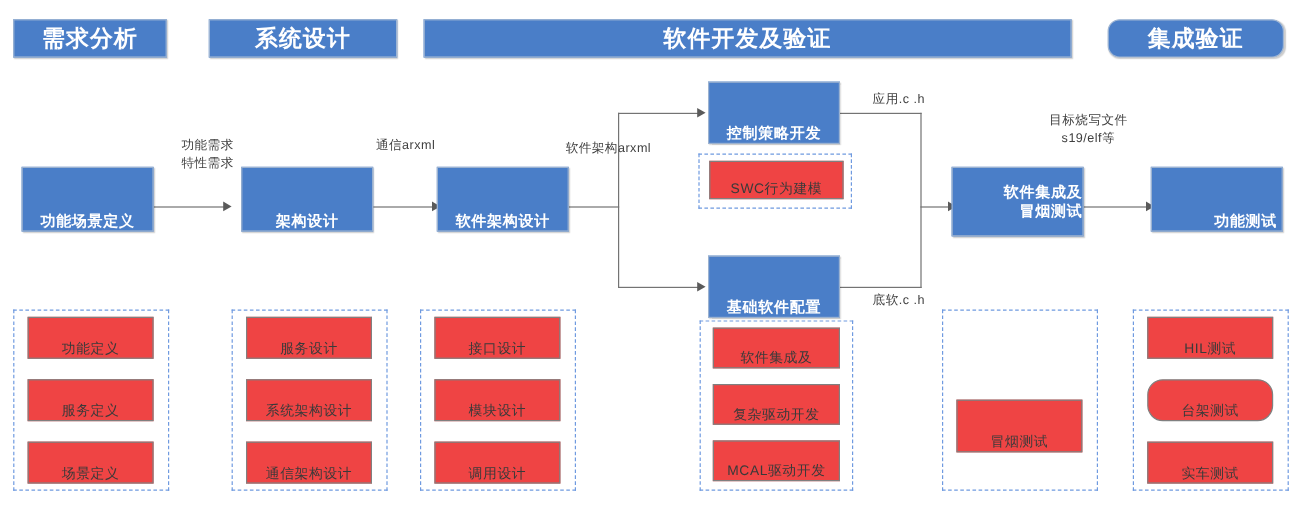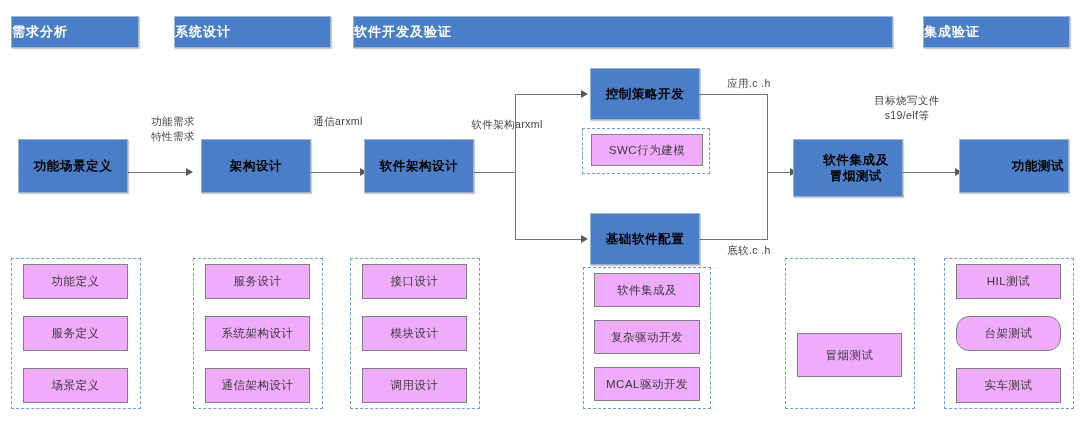--- a/index.html
+++ b/index.html
@@ -14,56 +14,56 @@
     background:#ffffff;
     overflow:hidden;
   }
   
   .phase-bar{
     position:absolute;
     background:#4a7ec8;
     border:1px solid #9fb6d4;
     box-shadow:1px 1px 1px rgba(0,0,0,.20);
     color:#ffffff;
-    font-size:13px;
+    font-size:19px;
     font-weight:bold;
     letter-spacing:1px;
     display:flex;
     align-items:center;
-    justify-content:flex-start;
+    justify-content:center;
     box-sizing:border-box;
   }
   
   .proc-box{
     position:absolute;
     background:#4a7ec8;
     border:1px solid #9bb2d0;
     box-shadow:1px 1px 1px rgba(0,0,0,.20);
-    color:#000000;
+    color:#ffffff;
     font-size:12.5px;
     font-weight:bold;
     letter-spacing:.6px;
     display:flex;
-    align-items:center;
+    align-items:flex-end;
     justify-content:center;
     text-align:center;
     line-height:1.28;
     box-sizing:border-box;
     z-index:4;
   }
   
   .sub-box{
     position:absolute;
-    background:#f0abfc;
+    background:#ef4444;
     border:1.3px solid #808080;
     color:#3a3a3a;
     font-size:11.5px;
     letter-spacing:.5px;
     display:flex;
-    align-items:center;
+    align-items:flex-end;
     justify-content:center;
     text-align:center;
     box-sizing:border-box;
     z-index:3;
   }
   
   .dash-group{
     position:absolute;
     border:1.4px dashed #6f9ae0;
     background:transparent;
@@ -99,21 +99,21 @@
 
   <div class="phase-bar" style="left:11px;top:16px;width:128px;height:32px;">
     <span>需求分析</span>
   </div>
   <div class="phase-bar" style="left:174px;top:16px;width:157px;height:32px;">
     <span>系统设计</span>
   </div>
   <div class="phase-bar" style="left:353px;top:16px;width:540px;height:32px;">
     <span>软件开发及验证</span>
   </div>
-  <div class="phase-bar" style="left:923px;top:16px;width:147px;height:32px;">
+  <div class="phase-bar" style="left:923px;top:16px;width:147px;height:32px;border-radius:10px;">
     <span>集成验证</span>
   </div>
 
   <div class="line-h" style="left:128px;top:172px;width:62px;"></div>
   <div class="arrow-r" style="left:186px;top:168px;"></div>
 
   <div class="line-h" style="left:311px;top:172px;width:53px;"></div>
   <div class="arrow-r" style="left:360px;top:168px;"></div>
 
   <div class="line-h" style="left:474px;top:172px;width:42px;"></div>

